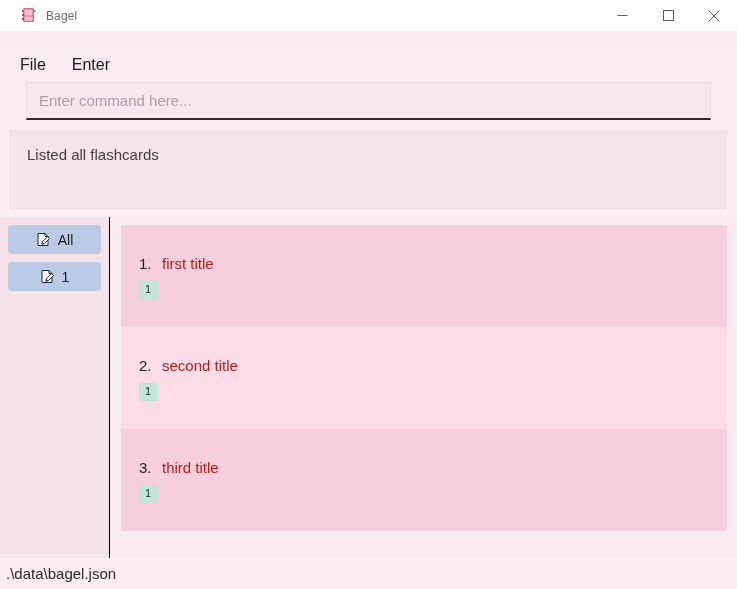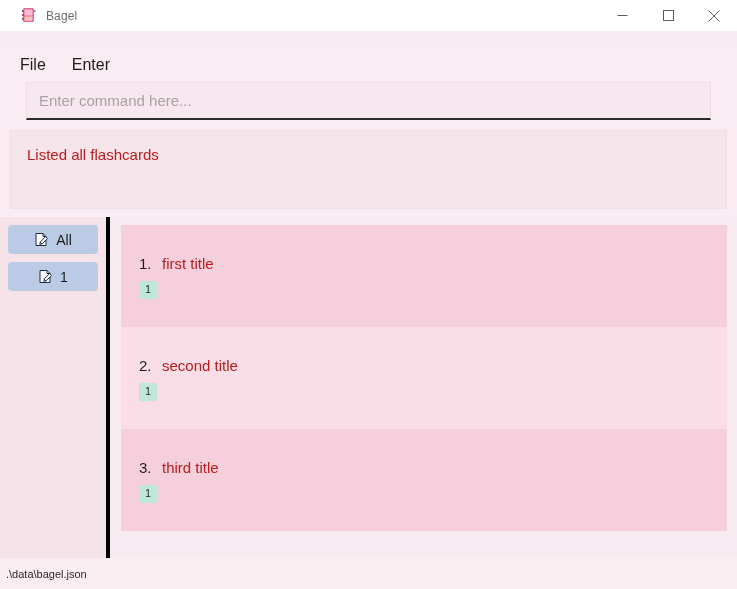--- a/index.html
+++ b/index.html
@@ -125,37 +125,37 @@
   .result-box {
     width: 100%;
     height: 79px;
     background: #f5e4ea;
     border: 1px solid #f1dde6;
     padding: 14px 16px;
     overflow: hidden;
   }
   .result-text {
     font-size: 15px;
-    color: #b91c1c;
+    color: #404040;
     line-height: 1.3;
   }
 
   
   .content {
     flex: 1 1 auto;
     display: flex;
     min-height: 0;
     background: #f7eaf0;
   }
 
   
   .sidebar {
     flex: 0 0 110px;
     background: #f6e3ea;
-    border-right: 4px solid #000000;
+    border-right: 1px solid #000000;
     padding: 8px 8px 0 8px;
     display: flex;
     flex-direction: column;
     gap: 8px;
     overflow: hidden;
   }
   .deck-btn {
     height: 29px;
     background: #bccbe5;
     border: none;
@@ -214,21 +214,21 @@
 
   
   .statusbar {
     flex: 0 0 31px;
     background: #faeef3;
     display: flex;
     align-items: center;
     padding-left: 6px;
   }
   .status-text {
-    font-size: 11px;
+    font-size: 15px;
     color: #2b2b2b;
   }
 </style>
 </head>
 <body>
 
 <div class="window">
 
   <div class="titlebar">
     <div class="titlebar-left">

